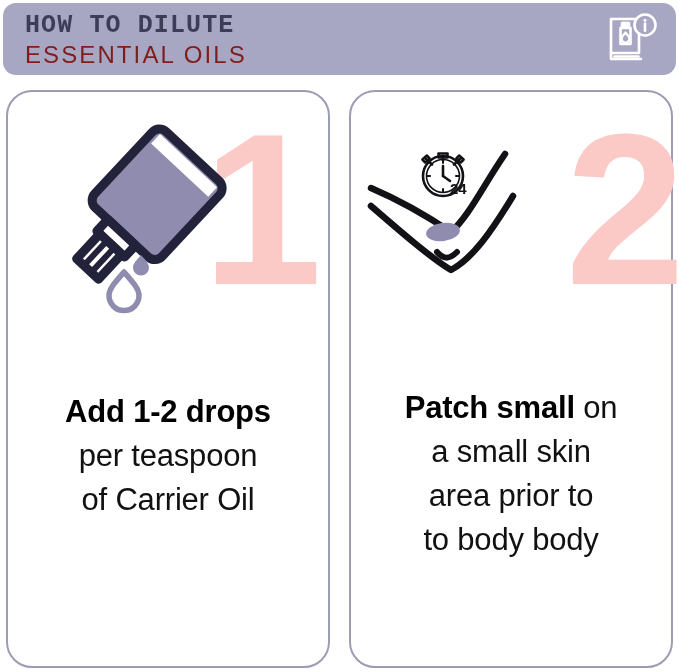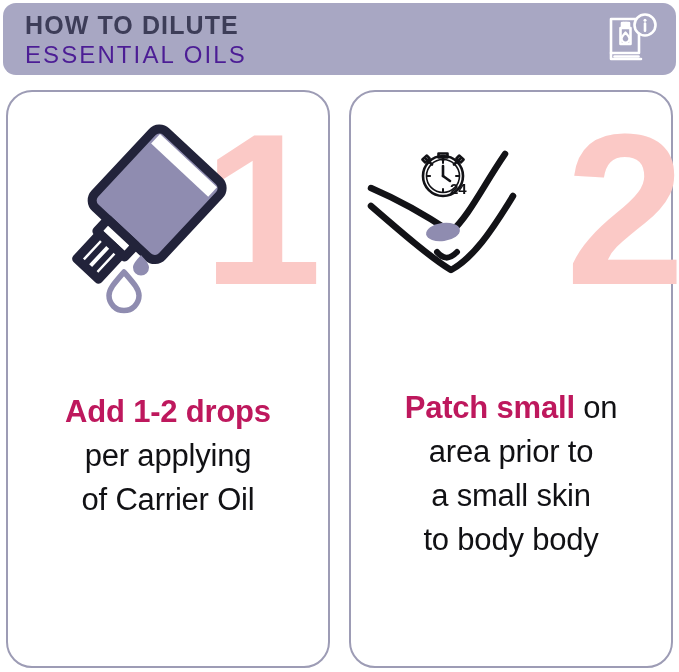--- a/index.html
+++ b/index.html
@@ -40,26 +40,26 @@
     left: 22px;
     top: 8px;
   }
   .header-title {
     font-size: 25px;
     font-weight: bold;
     color: #3d3d58;
     letter-spacing: 1.1px;
     line-height: 29px;
     white-space: nowrap;
-    font-family: Liberation Sans, sans-serif;
+    font-family: Liberation Mono, monospace;
   }
   .header-subtitle {
     font-size: 24px;
     font-weight: normal;
-    color: #4c1d95;
+    color: #7f1d1d;
     letter-spacing: 2.1px;
     line-height: 29px;
     white-space: nowrap;
     font-family: "Liberation Sans", sans-serif;
   }
   .header-icon {
     position: absolute;
     right: 18px;
     top: 9px;
     width: 54px;
@@ -138,21 +138,21 @@
     text-align: center;
     font-family: "Liberation Sans", sans-serif;
     font-size: 31px;
     line-height: 44px;
     color: #111114;
     letter-spacing: -0.2px;
   }
   .caption-left  { top: 298px; }
   .caption-right { top: 294px; }
   .caption .hl {
-    color: #be185d;
+    color: #000000;
     font-weight: bold;
   }
   .caption-line { display: block; white-space: nowrap; }
 </style>
 </head>
 <body>
 
 <div class="infographic">
 
   <div class="header-bar">
@@ -206,21 +206,21 @@
             </g>
 
             <path d="M123 143 c5.4 6.2 8 9 8 12.6 a8 8 0 0 1 -16 0 c0 -3.6 2.6 -6.4 8 -12.6 z" fill="#8f8cb0"></path>
 
             <path d="M106 160 c10 11.6 15 17 15 23.6 a15 15 0 0 1 -30 0 c0 -6.6 5 -12 15 -23.6 z" fill="none" stroke="#8f8cb0" stroke-width="5.5" stroke-linejoin="round"></path>
           </svg>
         </div>
 
         <div class="caption caption-left">
           <span class="caption-line hl">Add 1-2 drops</span>
-          <span class="caption-line">per applying</span>
+          <span class="caption-line">per teaspoon</span>
           <span class="caption-line">of Carrier Oil</span>
         </div>
 
       </div>
     </div>
 
     <div class="card card-right">
       <div class="card-inner">
 
         <div class="step-number step-number-2">2</div>
@@ -256,22 +256,22 @@
 
                 <path d="M26 14.5 v2.6 M26 43 v2.6 M10.5 30 h2.6 M39 30 h2.6" stroke-width="2"></path>
               </g>
               <text x="33" y="48" font-family="Liberation Sans, sans-serif" font-size="15" font-weight="bold" fill="#121216">24</text>
             </g>
           </svg>
         </div>
 
         <div class="caption caption-right">
           <span class="caption-line"><span class="hl">Patch small</span><span> on</span></span>
+          <span class="caption-line">a small skin</span>
           <span class="caption-line">area prior to</span>
-          <span class="caption-line">a small skin</span>
           <span class="caption-line">to body body</span>
         </div>
 
       </div>
     </div>
 
   </div>
 </div>
 
 </body></html>

